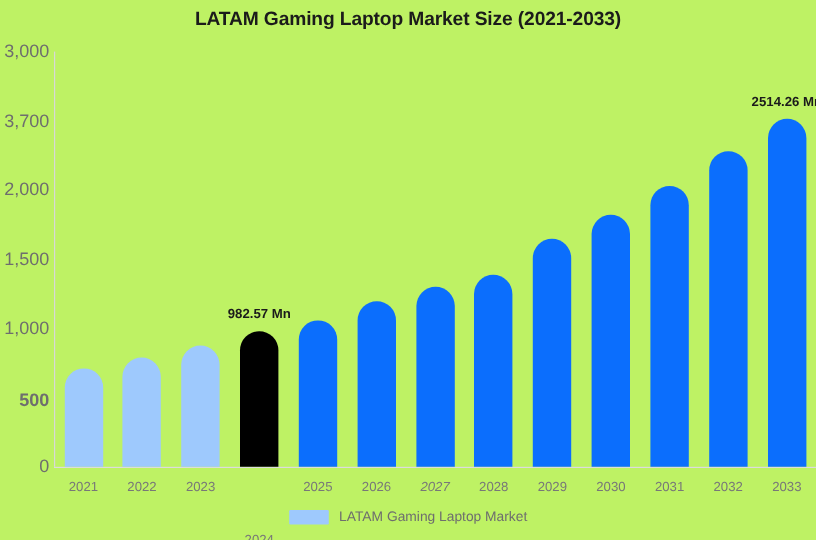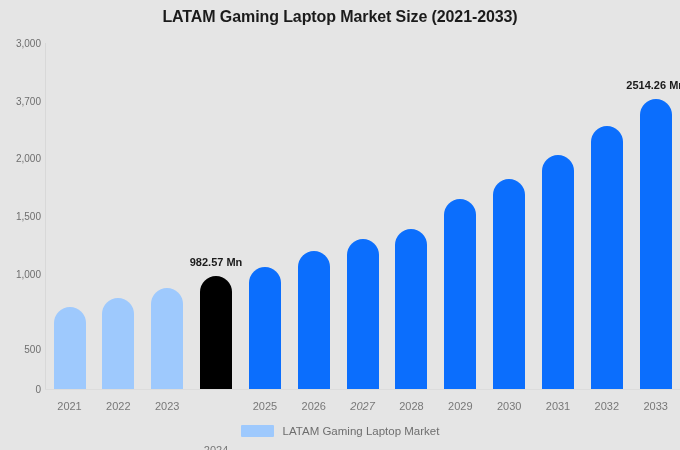--- a/index.html
+++ b/index.html
@@ -12,21 +12,21 @@
     height: 450px;
     overflow: hidden;
     font-family: "Liberation Sans", sans-serif;
     -webkit-font-smoothing: antialiased;
   }
 
   #chart-root {
     position: relative;
     width: 680px;
     height: 450px;
-    background: #e5e5e5;
+    background: #bef264;
   }
 
   
   .chart-title {
     position: absolute;
     left: 0;
     top: 8px;
     width: 680px;
     text-align: center;
     font-size: 16px;
@@ -51,21 +51,21 @@
     height: 1px;
     background: #dcdcdc;
   }
 
   
   .y-tick {
     position: absolute;
     right: 0;
     width: 38px;
     text-align: right;
-    font-size: 10px;
+    font-size: 15px;
     color: #6e6e6e;
     transform: translateY(-50%);
     white-space: nowrap;
   }
   .y-ticks {
     position: absolute;
     left: 0;
     top: 0;
     width: 41px;
     height: 450px;
@@ -134,21 +134,21 @@
 
 <div id="chart-root">
 
   <div class="chart-title">LATAM Gaming Laptop Market Size (2021-2033)</div>
 
   <div class="y-axis-line"></div>
   <div class="x-axis-line"></div>
 
   <div class="y-ticks" id="y-ticks">
       <div class="y-tick" style="top: 389px;">0</div>
-      <div class="y-tick" style="top: 349px;">500</div>
+      <div class="y-tick" style="top: 334px; font-weight: bold;">500</div>
       <div class="y-tick" style="top: 273.667px;">1,000</div>
       <div class="y-tick" style="top: 216px;">1,500</div>
       <div class="y-tick" style="top: 158.333px;">2,000</div>
       <div class="y-tick" style="top: 100.667px;">3,700</div>
       <div class="y-tick" style="top: 43px;">3,000</div>
     </div>
 
   <div class="bars-layer" id="bars-layer">
       <div class="bar" title="2021: 710" style="left: 53.5px; top: 307.113px; width: 32px; height: 81.8867px; background: rgb(158, 201, 253);"></div>
       <div class="bar" title="2022: 790" style="left: 102.35px; top: 297.887px; width: 32px; height: 91.1133px; background: rgb(158, 201, 253);"></div>

